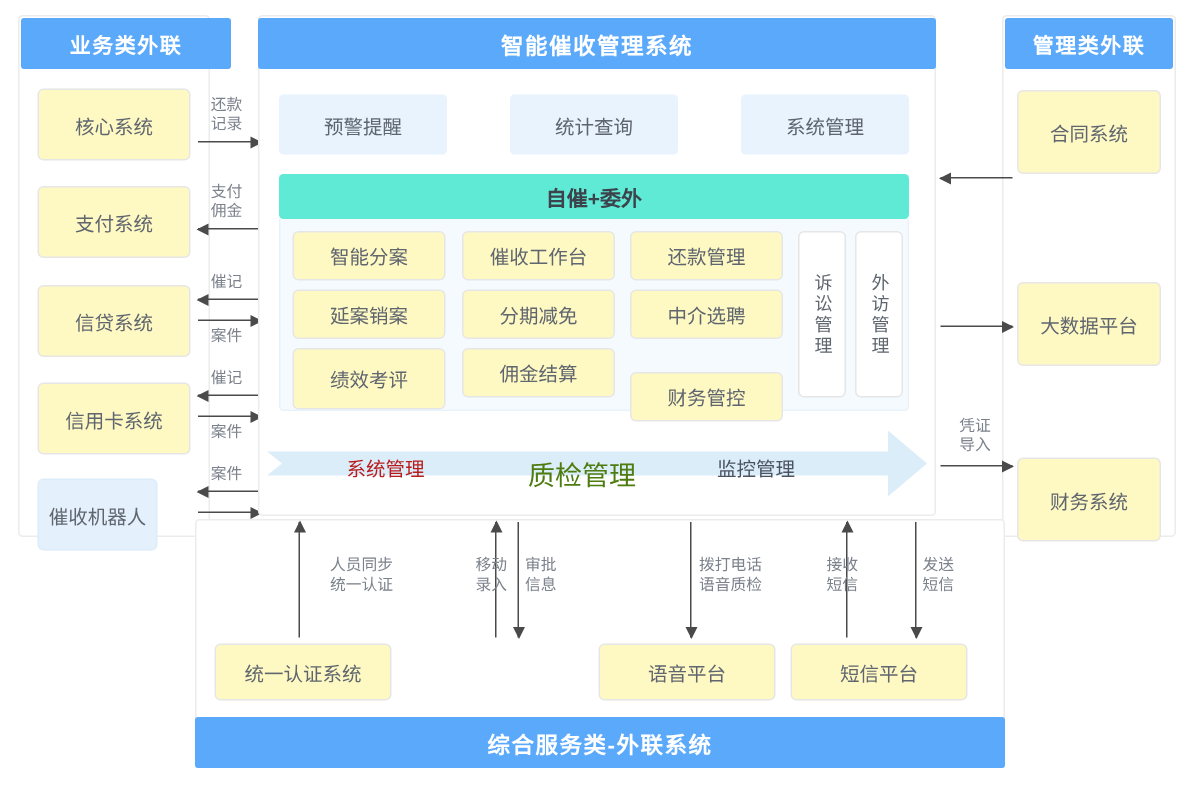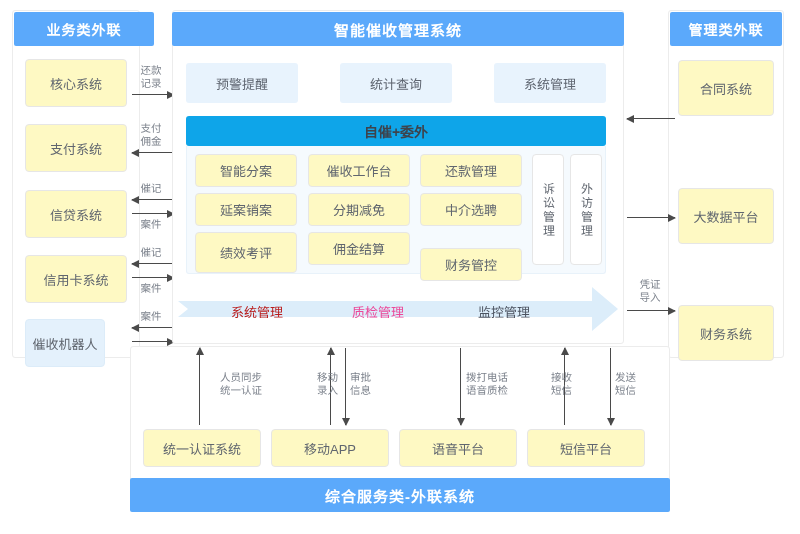--- a/index.html
+++ b/index.html
@@ -47,21 +47,21 @@
 
   
   .chip{
     background:#E8F3FD;
     border-radius:3px;
     display:flex;align-items:center;justify-content:center;
     color:#5e6570;
     font-size:13px;
   }
   .bandtitle{
-    background:#0ea5e9;
+    background:#5eead4;
     border-radius:3px;
     display:flex;align-items:center;justify-content:center;
     color:#3d434c;
     font-size:14px;
     font-weight:bold;
   }
 
   
   .vbox{
     background:#ffffff;
@@ -170,41 +170,40 @@
 
   <div class="abs box" style="left:195px;top:232px;width:102px;height:41px;">绩效考评</div>
   <div class="abs box" style="left:308px;top:232px;width:102px;height:33px;">佣金结算</div>
   <div class="abs box" style="left:420px;top:248px;width:102px;height:33px;text-align:right;">财务管控</div>
 
   <div class="abs vbox" style="left:532px;top:154px;width:32px;height:111px;">诉讼管理</div>
   <div class="abs vbox" style="left:570px;top:154px;width:32px;height:111px;">外访管理</div>
 
   <div class="abs chevron" style="left:178px;top:287px;width:440px;height:44px;"></div>
   <div class="abs chev-label" style="left:231px;top:302px;font-size:13px;color:#b91c1c;">系统管理</div>
-  <div class="abs chev-label" style="left:352px;top:302px;font-size:13px;color:#ec4899;">质检管理</div>
+  <div class="abs chev-label" style="left:352px;top:302px;font-size:18px;color:#4d7c0f;">质检管理</div>
   <div class="abs chev-label" style="left:478px;top:302px;font-size:13px;color:#4c5360;">监控管理</div>
 
   <div class="abs panel" style="left:668px;top:10px;width:116px;height:348px;"></div>
 
   <div class="abs bluebar" style="left:670px;top:12px;width:112px;height:34px;font-size:14px;">管理类外联</div>
 
   <div class="abs box" style="left:678px;top:60px;width:96px;height:56px;">合同系统</div>
   <div class="abs box" style="left:678px;top:188px;width:96px;height:56px;">大数据平台</div>
   <div class="abs box" style="left:678px;top:305px;width:96px;height:56px;">财务系统</div>
 
   <div class="abs harrow left" style="left:627px;top:118px;width:48px;"></div>
   <div class="abs harrow right" style="left:627px;top:217px;width:48px;"></div>
   <div class="flowlabel" style="left:626px;top:278px;width:48px;">凭证
 导入</div>
   <div class="abs harrow right" style="left:627px;top:310px;width:48px;"></div>
 
   <div class="abs panel" style="left:130px;top:346px;width:540px;height:166px;"></div>
 
   <div class="abs box" style="left:143px;top:429px;width:118px;height:38px;">统一认证系统</div>
-  <div class="abs box" style="left:271px;top:429px;width:118px;height:38px;">移动APP</div>
   <div class="abs box" style="left:399px;top:429px;width:118px;height:38px;">语音平台</div>
   <div class="abs box" style="left:527px;top:429px;width:118px;height:38px;">短信平台</div>
 
   <div class="abs bluebar" style="left:130px;top:478px;width:540px;height:34px;font-size:15px;">综合服务类-外联系统</div>
 
   <div class="abs varrow up" style="left:199px;top:348px;height:77px;"></div>
   <div class="flowlabel" style="left:206px;top:371px;width:56px;text-align:right;">人员同步
 统一认证</div>
 
   <div class="abs varrow up" style="left:330px;top:348px;height:77px;"></div>

